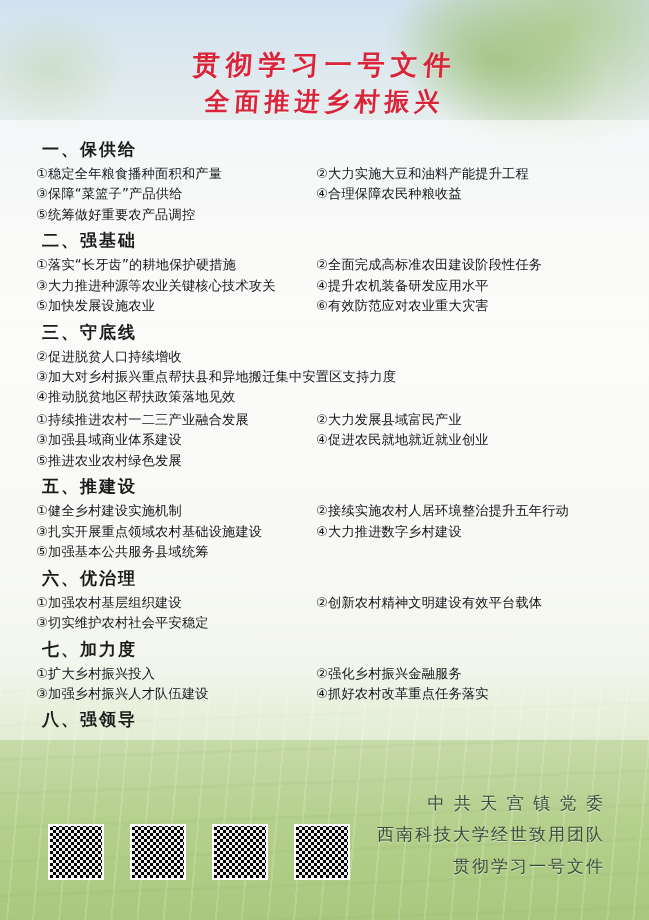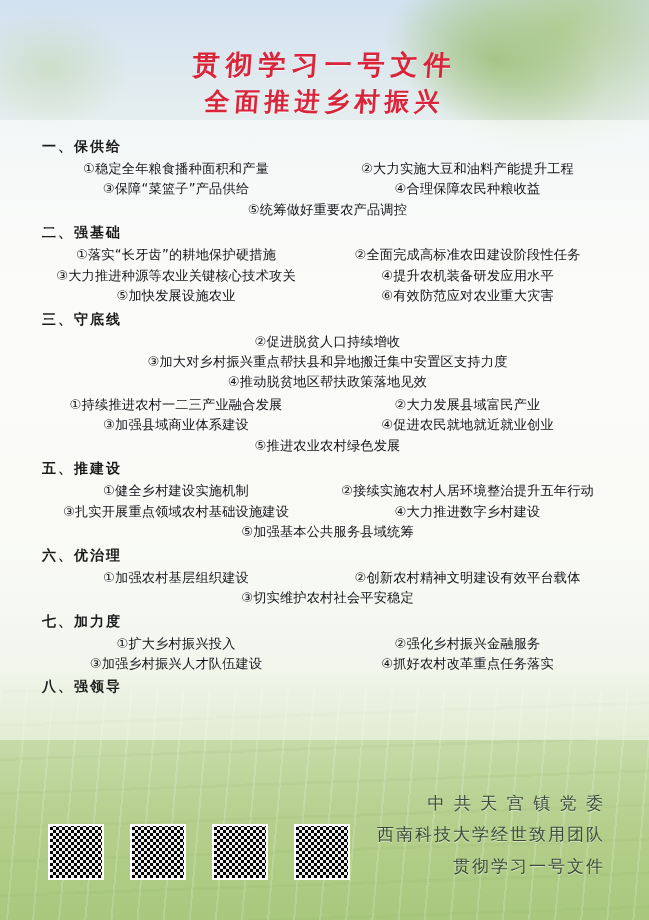--- a/index.html
+++ b/index.html
@@ -111,33 +111,32 @@
   .sections {
     margin-top: 18px;
     padding: 0 30px 0 36px;
   }
   .section {
     margin-bottom: 2px;
   }
   .section-head {
     font-family: "DejaVu Sans", sans-serif;
     font-weight: bold;
-    font-size: 14px;
+    font-size: 17px;
     color: #1b1b1b;
     letter-spacing: 2px;
     margin: 4px 0 3px 6px;
   }
   .items {
     display: block;
   }
   .item-row {
     display: flex;
     width: 100%;
     line-height: 1.55;
-    text-align: center;
   }
   .item {
     font-size: 13.2px;
     color: #14141a;
     font-family: "DejaVu Sans", sans-serif;
     white-space: nowrap;
     letter-spacing: .2px;
   }
   .item.col-a {
     width: 280px;

